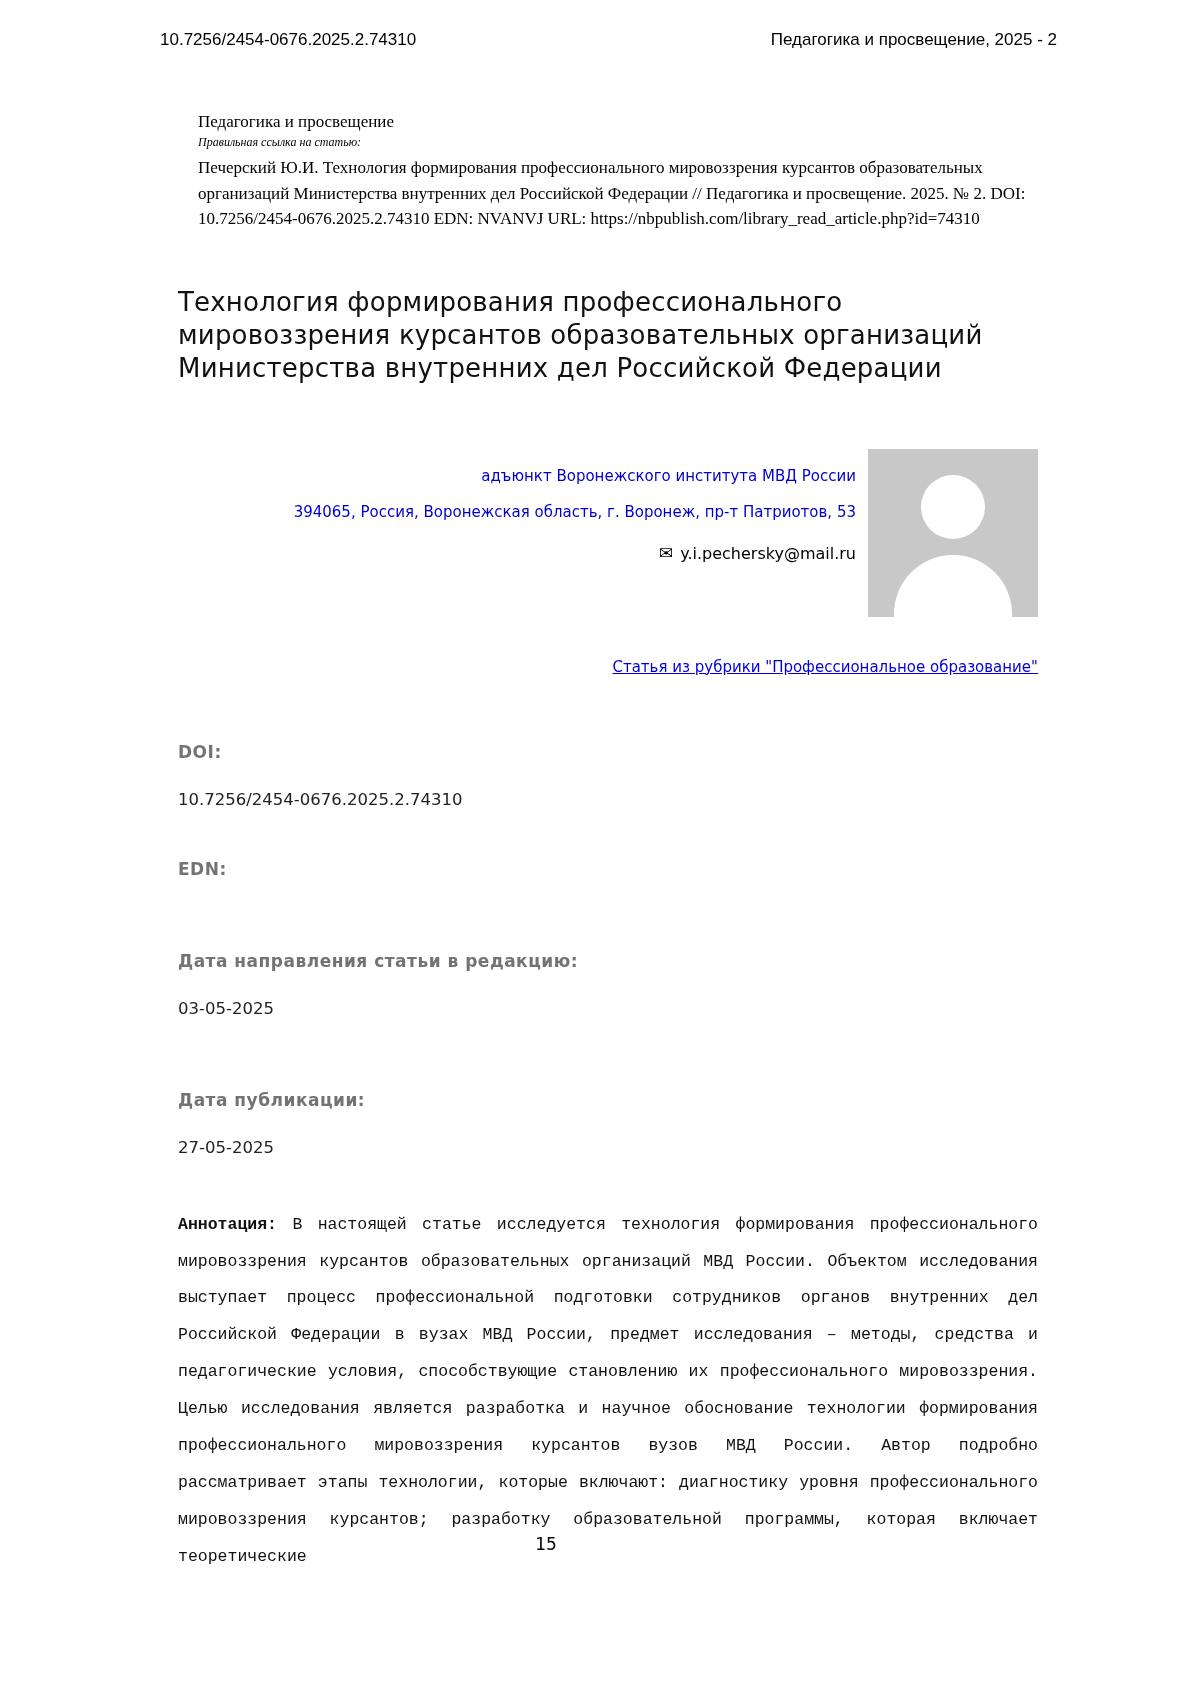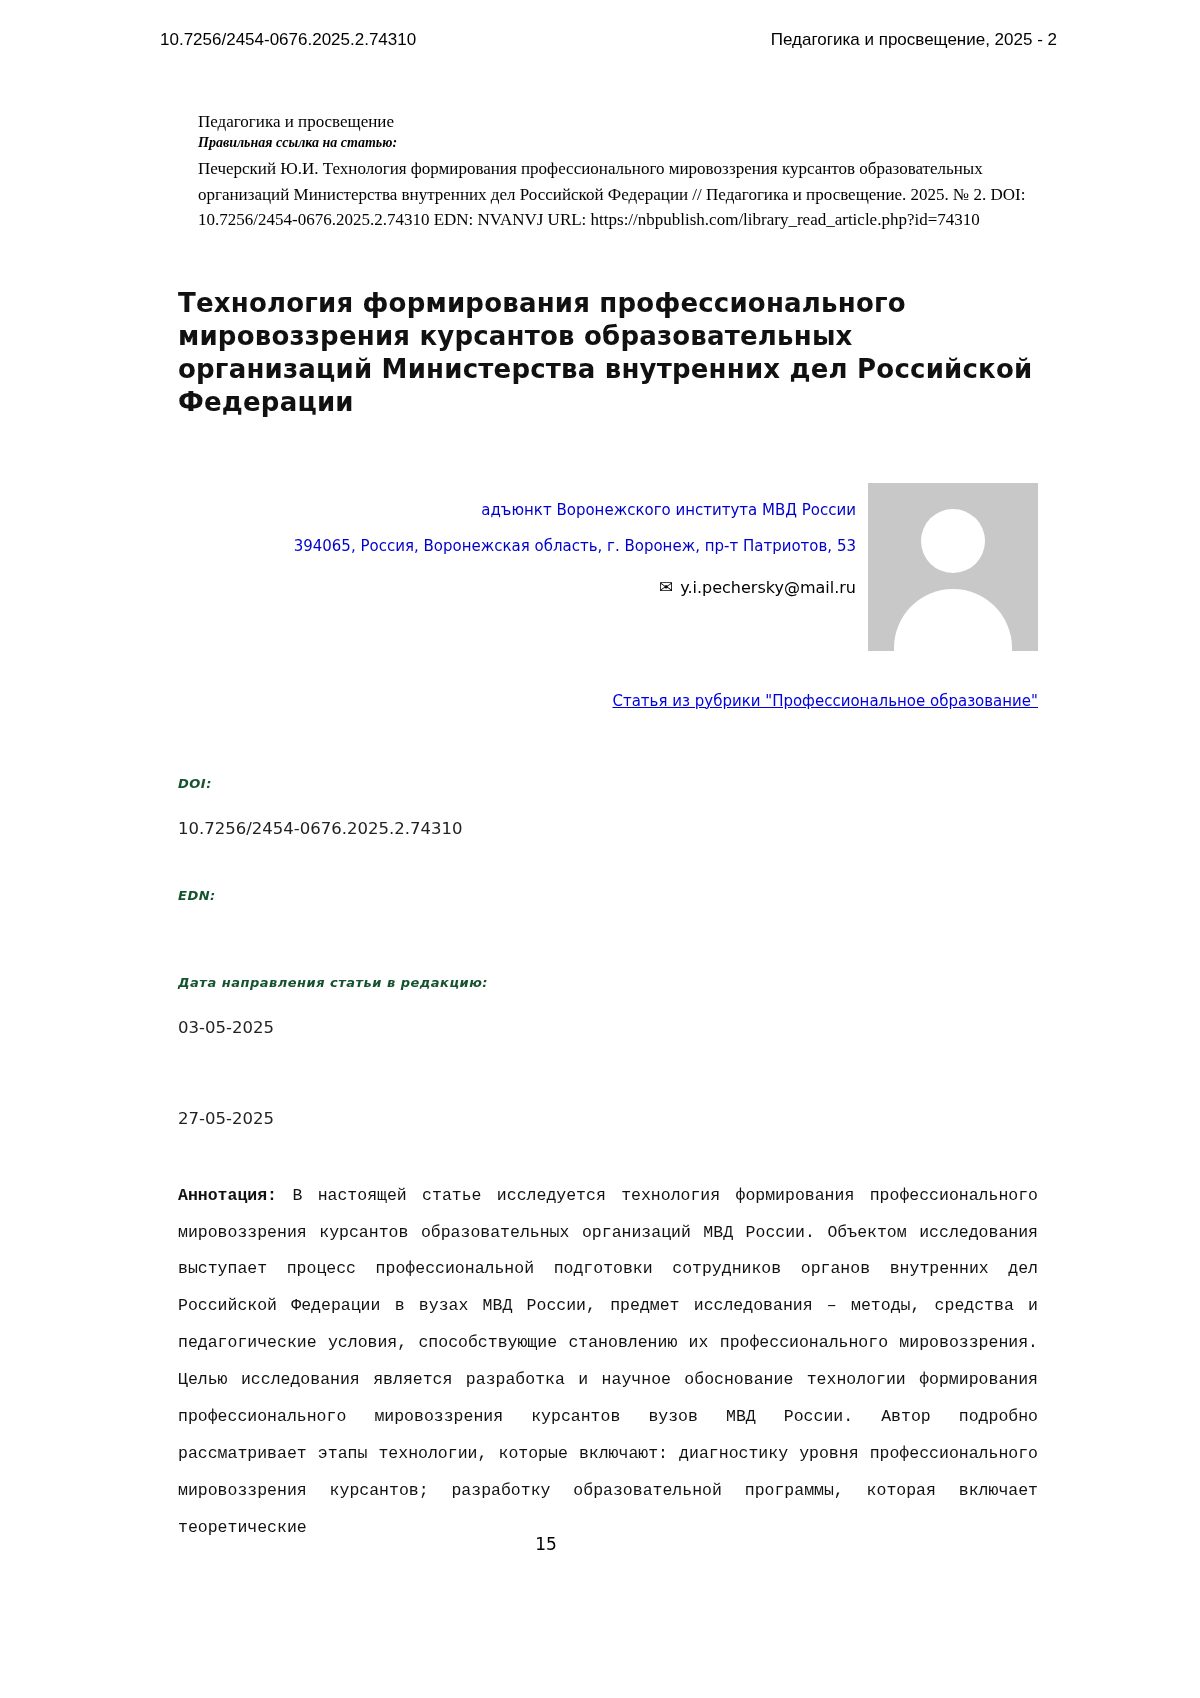--- a/index.html
+++ b/index.html
@@ -29,29 +29,29 @@
   .content {
     position: absolute;
     top: 112px;
     left: 178px;
     width: 860px;
   }
 
   
   .citation-block { font-family: "Liberation Serif", serif; margin-left: 20px; }
   .journal-name { font-size: 17px; margin-bottom: 3px; }
-  .citation-label { font-size: 14px; font-style: italic; margin-bottom: 5px; font-weight: bold; }
+  .citation-label { font-size: 12px; font-style: italic; margin-bottom: 5px; }
   .citation-text { font-size: 17px; line-height: 1.5; }
 
   
   .article-title {
     margin-top: 54px;
     font-family: "DejaVu Sans", sans-serif;
     font-size: 26px;
-    font-weight: bold;
+    font-weight: normal;
     line-height: 1.27;
     color: #111;
     letter-spacing: 0.2px;
   }
 
   
   .author-section {
     margin-top: 64px;
     display: flex;
     align-items: flex-start;
@@ -125,26 +125,25 @@
     text-decoration: underline;
     font-size: 15px;
     cursor: pointer;
   }
 
   
   .meta-block { margin-top: 66px; }
   .meta-section { margin-bottom: 50px; }
   .meta-section.wide-gap { margin-top: 72px; }
   .meta-label {
-    font-size: 13px;
+    font-size: 17px;
     font-weight: bold;
     letter-spacing: 0.5px;
-    color: #14532d;
+    color: #737373;
     margin-bottom: 28px;
-    font-style: italic;
   }
   .meta-value {
     font-size: 16.5px;
     color: #222;
   }
 
   
   .abstract {
     margin-top: 50px;
     font-size: 16.5px;
@@ -214,20 +213,21 @@
     <div class="meta-section">
       <div class="meta-label">EDN:</div>
     </div>
 
     <div class="meta-section wide-gap">
       <div class="meta-label">Дата направления статьи в редакцию:</div>
       <div class="meta-value">03-05-2025</div>
     </div>
 
     <div class="meta-section wide-gap">
+      <div class="meta-label">Дата публикации:</div>
       <div class="meta-value">27-05-2025</div>
     </div>
 
   </div>
 
   <p class="abstract">
     <span class="abstract-label">Аннотация:</span>
     <span>В настоящей статье исследуется технология формирования профессионального мировоззрения курсантов образовательных организаций МВД России. Объектом исследования выступает процесс профессиональной подготовки сотрудников органов внутренних дел Российской Федерации в вузах МВД России, предмет исследования – методы, средства и педагогические условия, способствующие становлению их профессионального мировоззрения. Целью исследования является разработка и научное обоснование технологии формирования профессионального мировоззрения курсантов вузов МВД России. Автор подробно рассматривает этапы технологии, которые включают: диагностику уровня профессионального мировоззрения курсантов; разработку образовательной программы, которая включает теоретические</span>
   </p>
 

